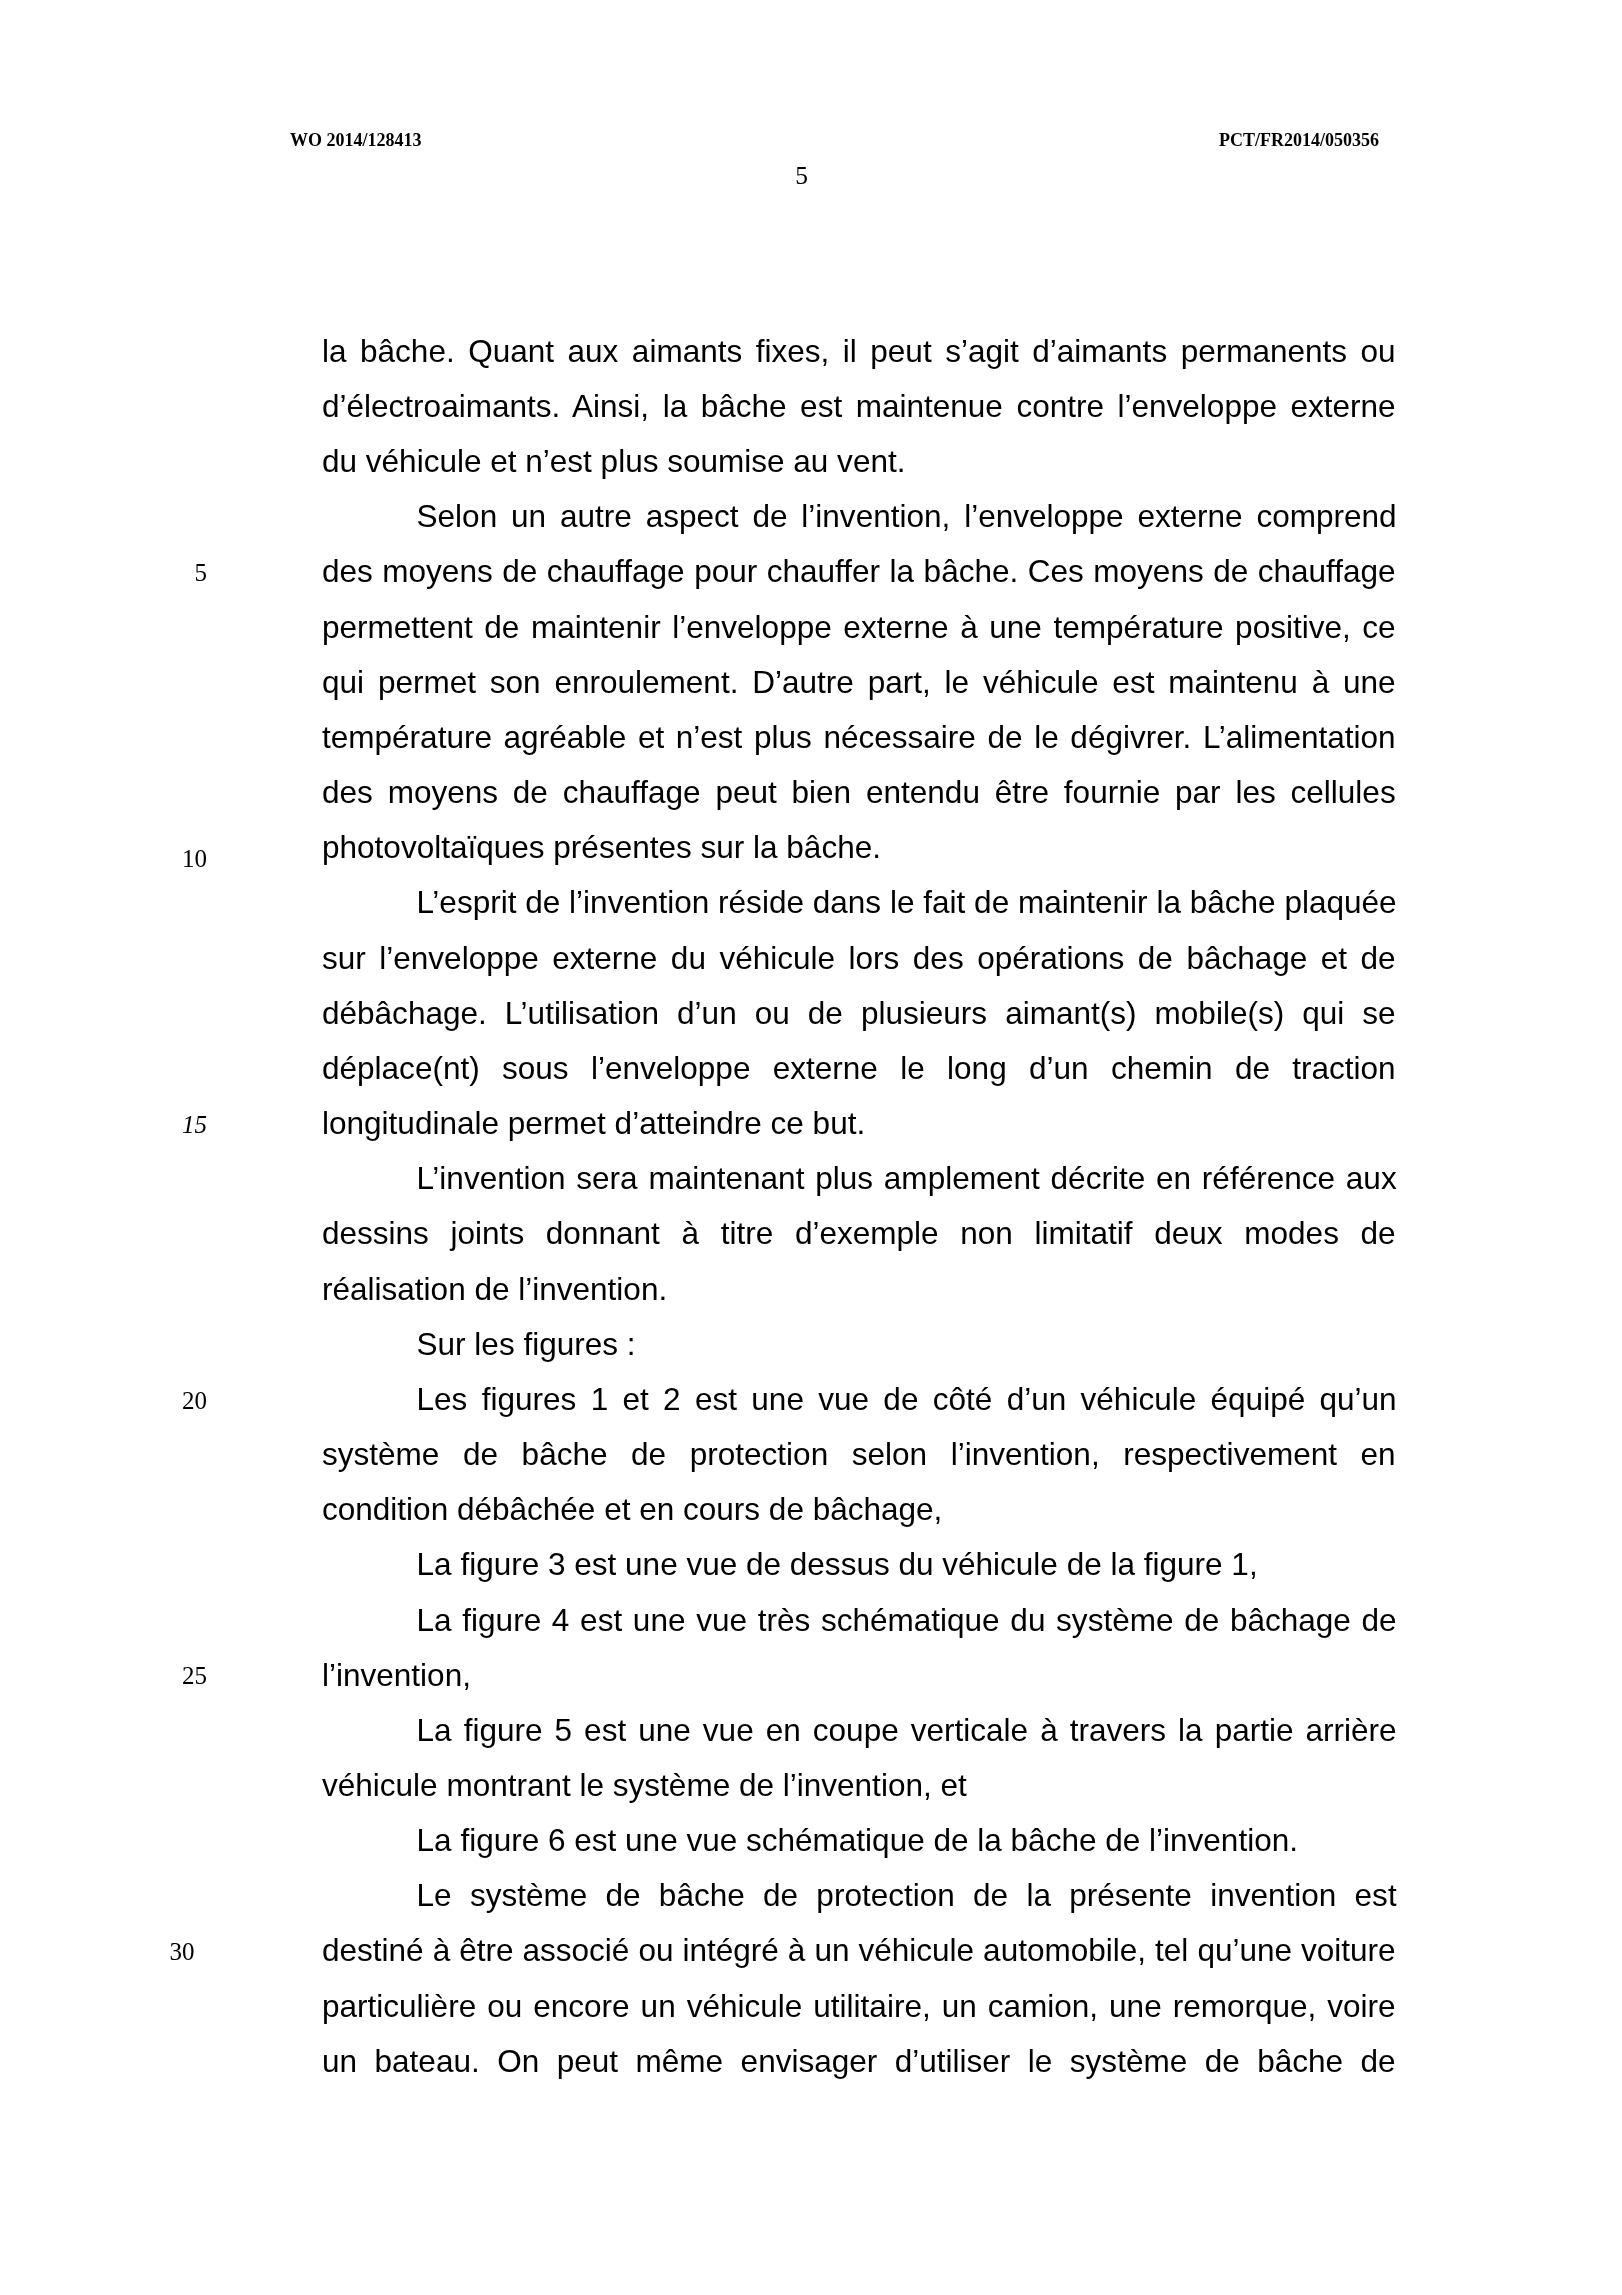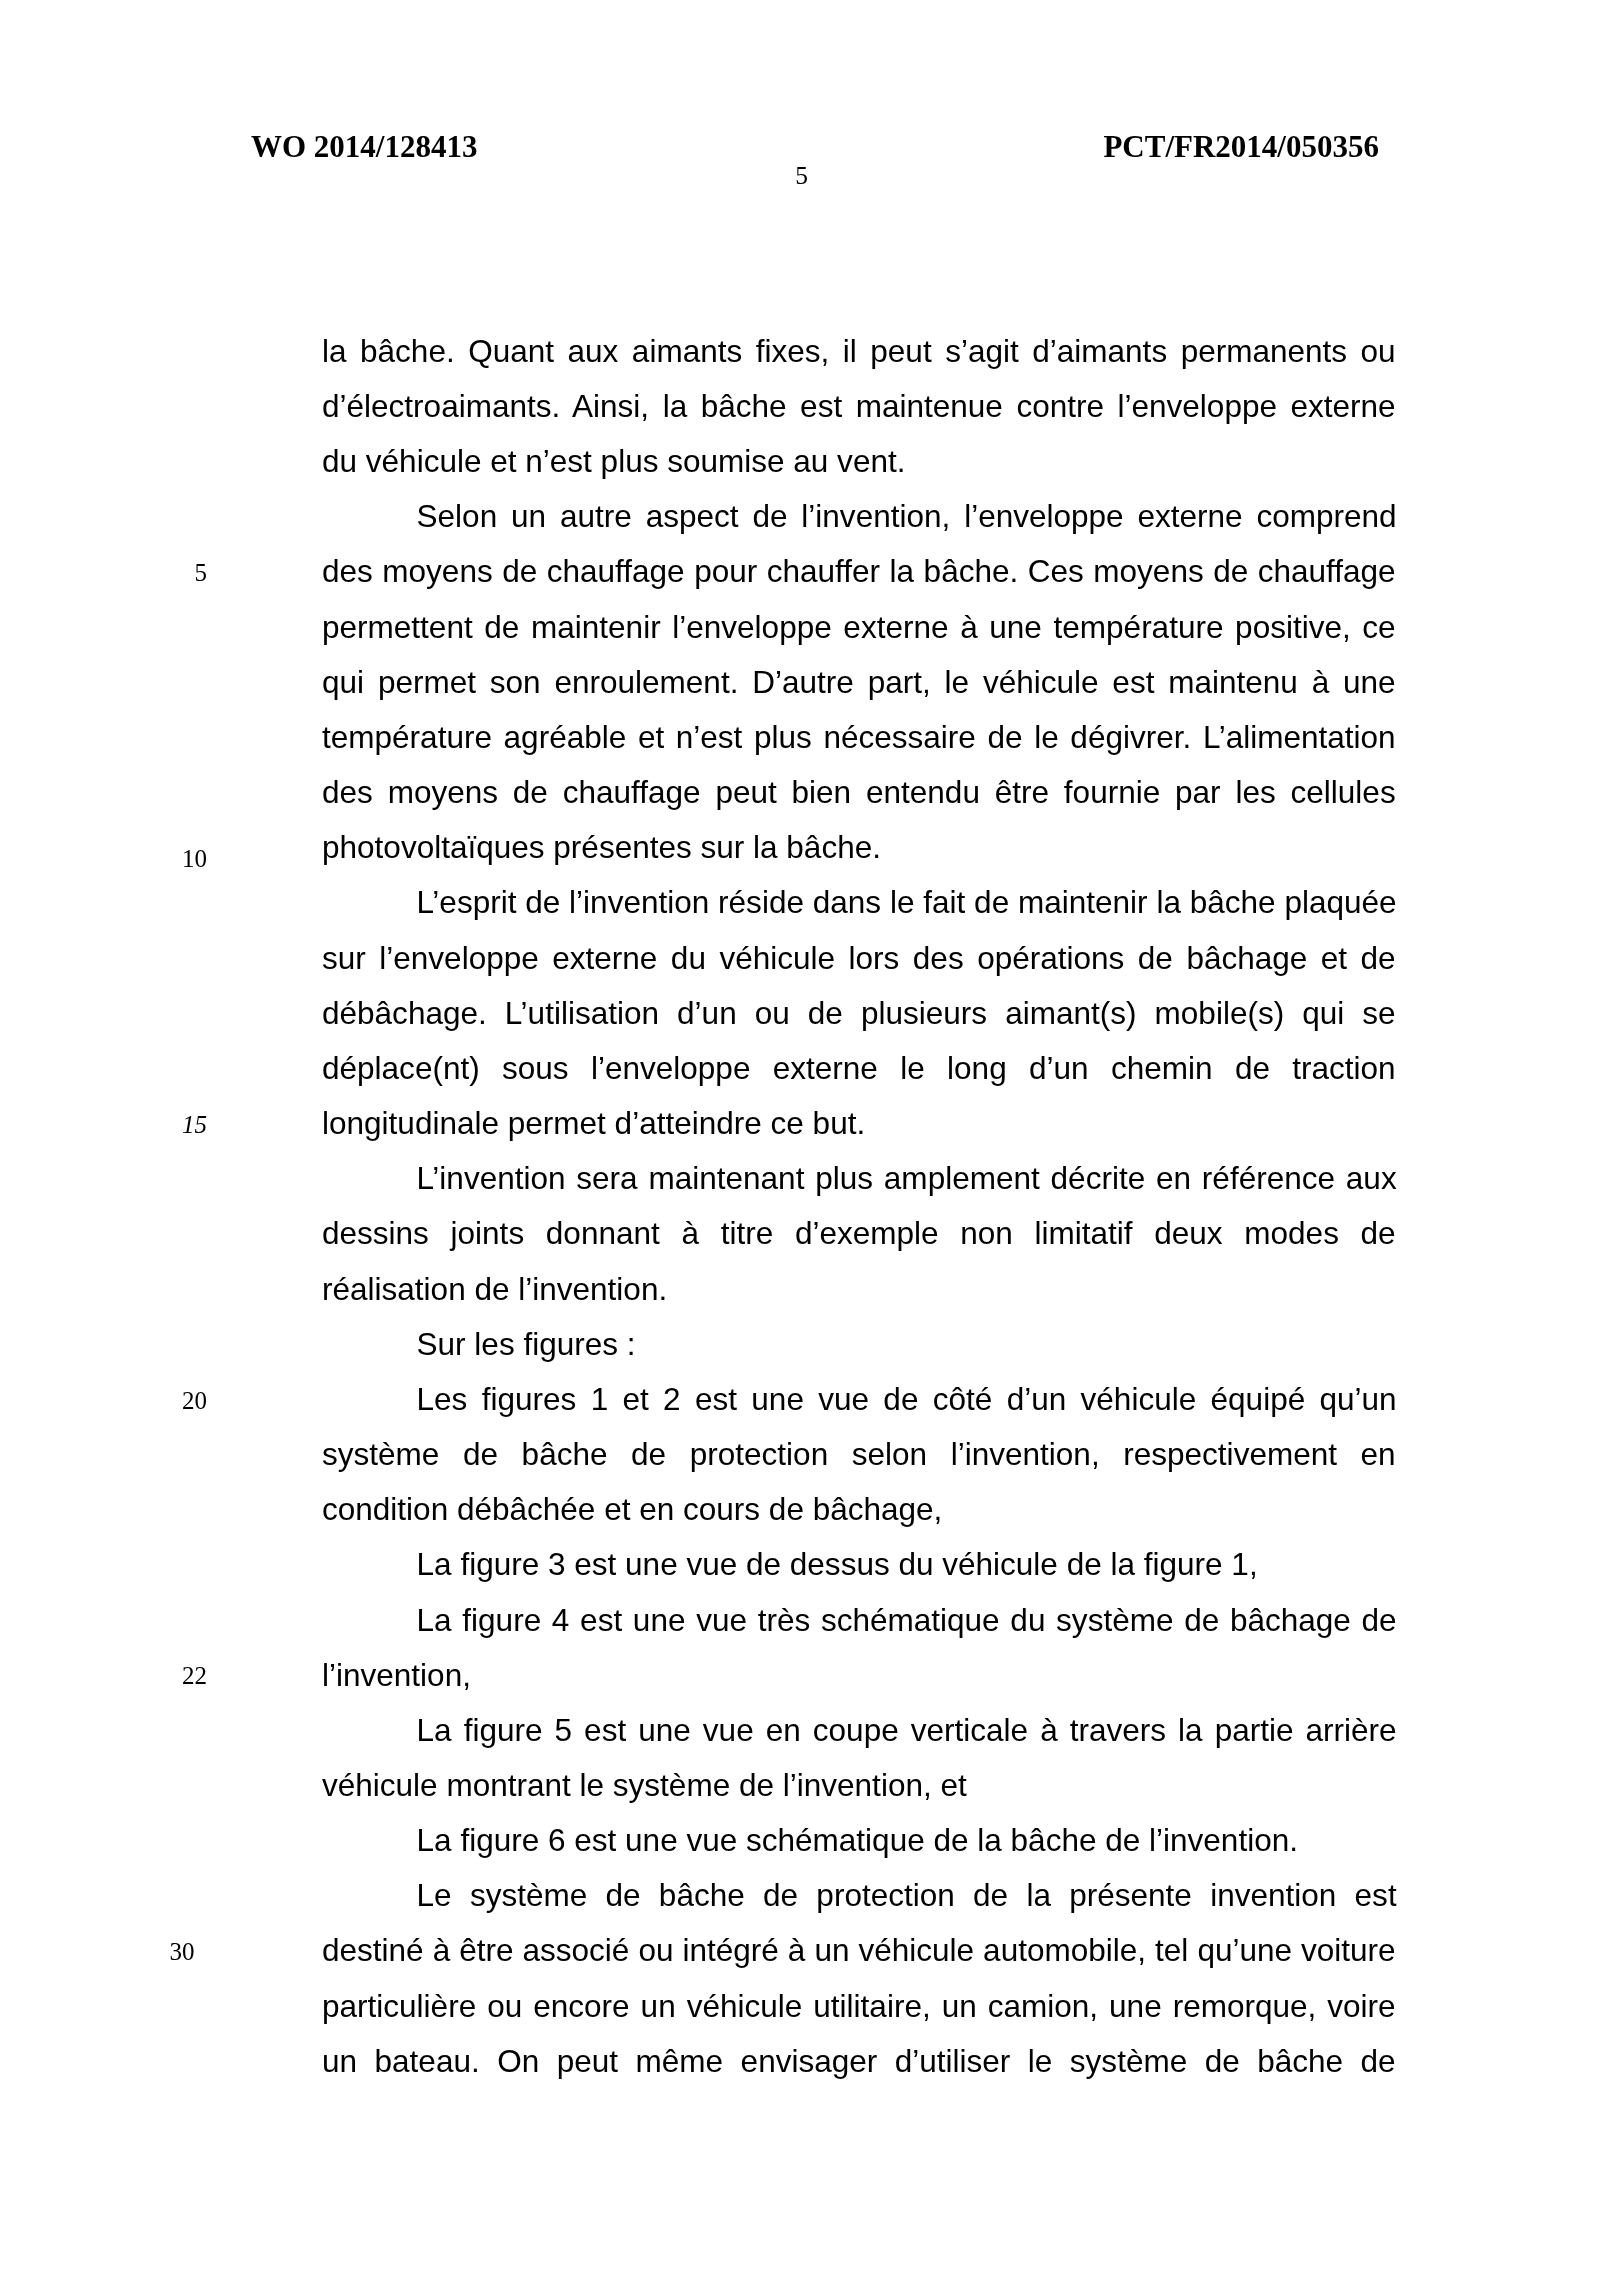--- a/index.html
+++ b/index.html
@@ -11,23 +11,24 @@
     width: 1622px;
     height: 2295px;
     position: relative;
     overflow: hidden;
     color: #000000;
   }
   .hdr {
     position: absolute;
     font-family: "Liberation Serif", "DejaVu Serif", serif;
     font-weight: bold;
-    font-size: 31px;
+    font-size: 18px;
     line-height: 1;
     white-space: nowrap;
+    margin-left: 39px;
   }
   #hdr-left { left: 251px; top: 131px; }
   #hdr-right { right: 243px; top: 131px; }
   #page-num {
     position: absolute;
     left: 762px;
     width: 79px;
     text-align: center;
     top: 163px;
     font-family: "Liberation Serif", "DejaVu Serif", serif;
@@ -75,21 +76,21 @@
 
 <div id="hdr-left" class="hdr">WO 2014/128413</div>
 <div id="hdr-right" class="hdr">PCT/FR2014/050356</div>
 <div id="page-num">5</div>
 
 <div id="line-numbers">
     <div class="lnum" style="top: 553px;">5</div>
     <div class="lnum" style="top: 829px; margin-top: 10px;">10</div>
     <div class="lnum" style="top: 1105px; font-style: italic;">15</div>
     <div class="lnum" style="top: 1381px; text-align: right;">20</div>
-    <div class="lnum" style="top: 1656px;">22</div>
+    <div class="lnum" style="top: 1656px;">25</div>
     <div class="lnum" style="top: 1932px; text-align: center;">30</div>
   </div>
 <div id="body-text">
     <div class="line justify" style="top: 332px;">la bâche. Quant aux aimants fixes, il peut s’agit d’aimants permanents ou</div>
     <div class="line justify" style="top: 387px;">d’électroaimants. Ainsi, la bâche est maintenue contre l’enveloppe externe</div>
     <div class="line left" style="top: 442px;">du véhicule et n’est plus soumise au vent.</div>
     <div class="line justify indent" style="top: 497px;">Selon un autre aspect de l’invention, l’enveloppe externe comprend</div>
     <div class="line justify" style="top: 552px;">des moyens de chauffage pour chauffer la bâche. Ces moyens de chauffage</div>
     <div class="line justify" style="top: 608px;">permettent de maintenir l’enveloppe externe à une température positive, ce</div>
     <div class="line justify" style="top: 663px;">qui permet son enroulement. D’autre part, le véhicule est maintenu à une</div>

